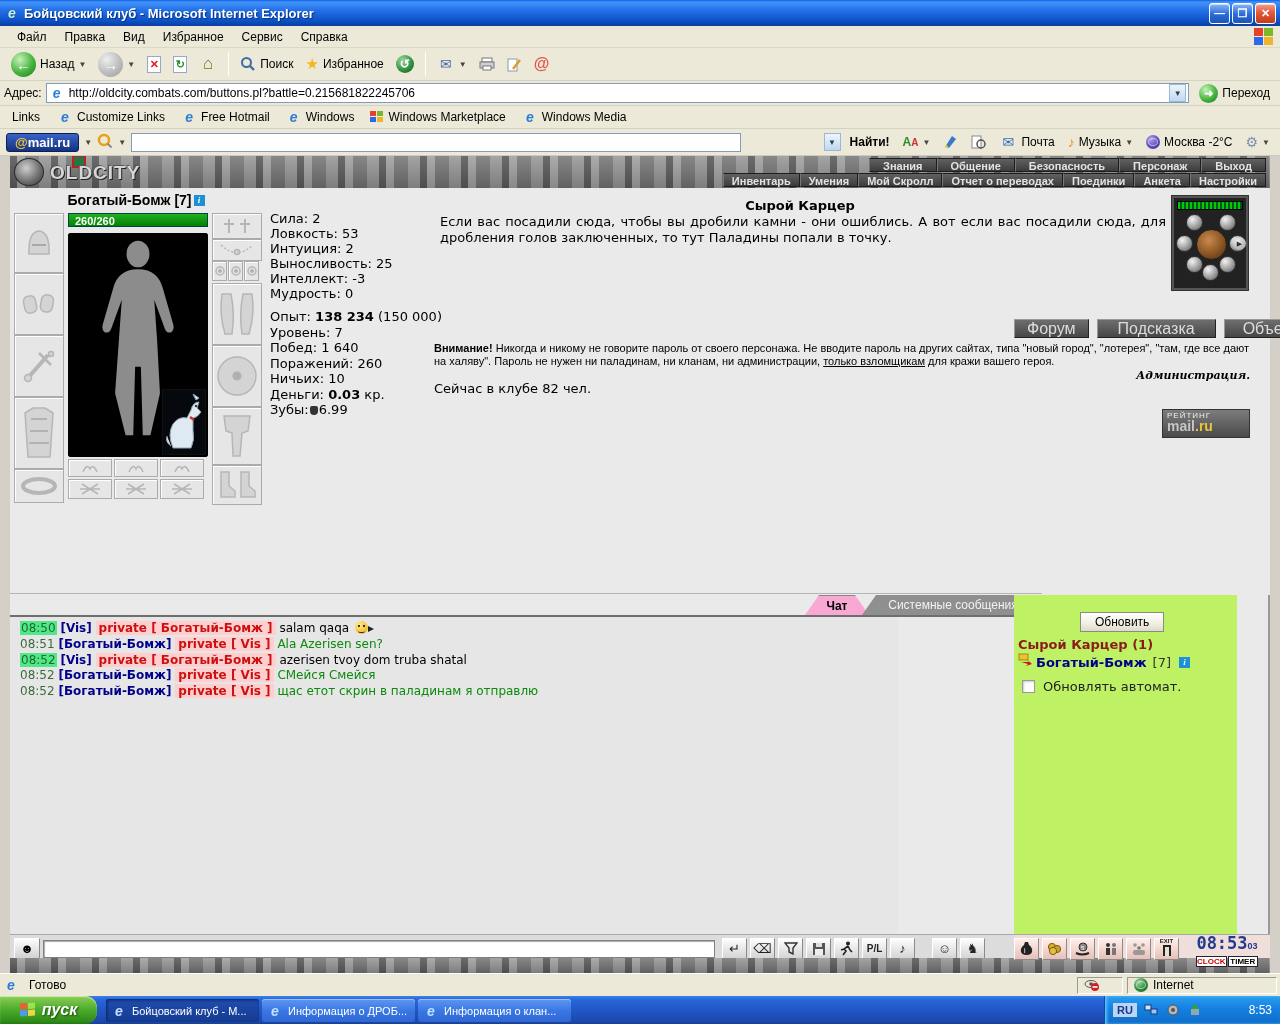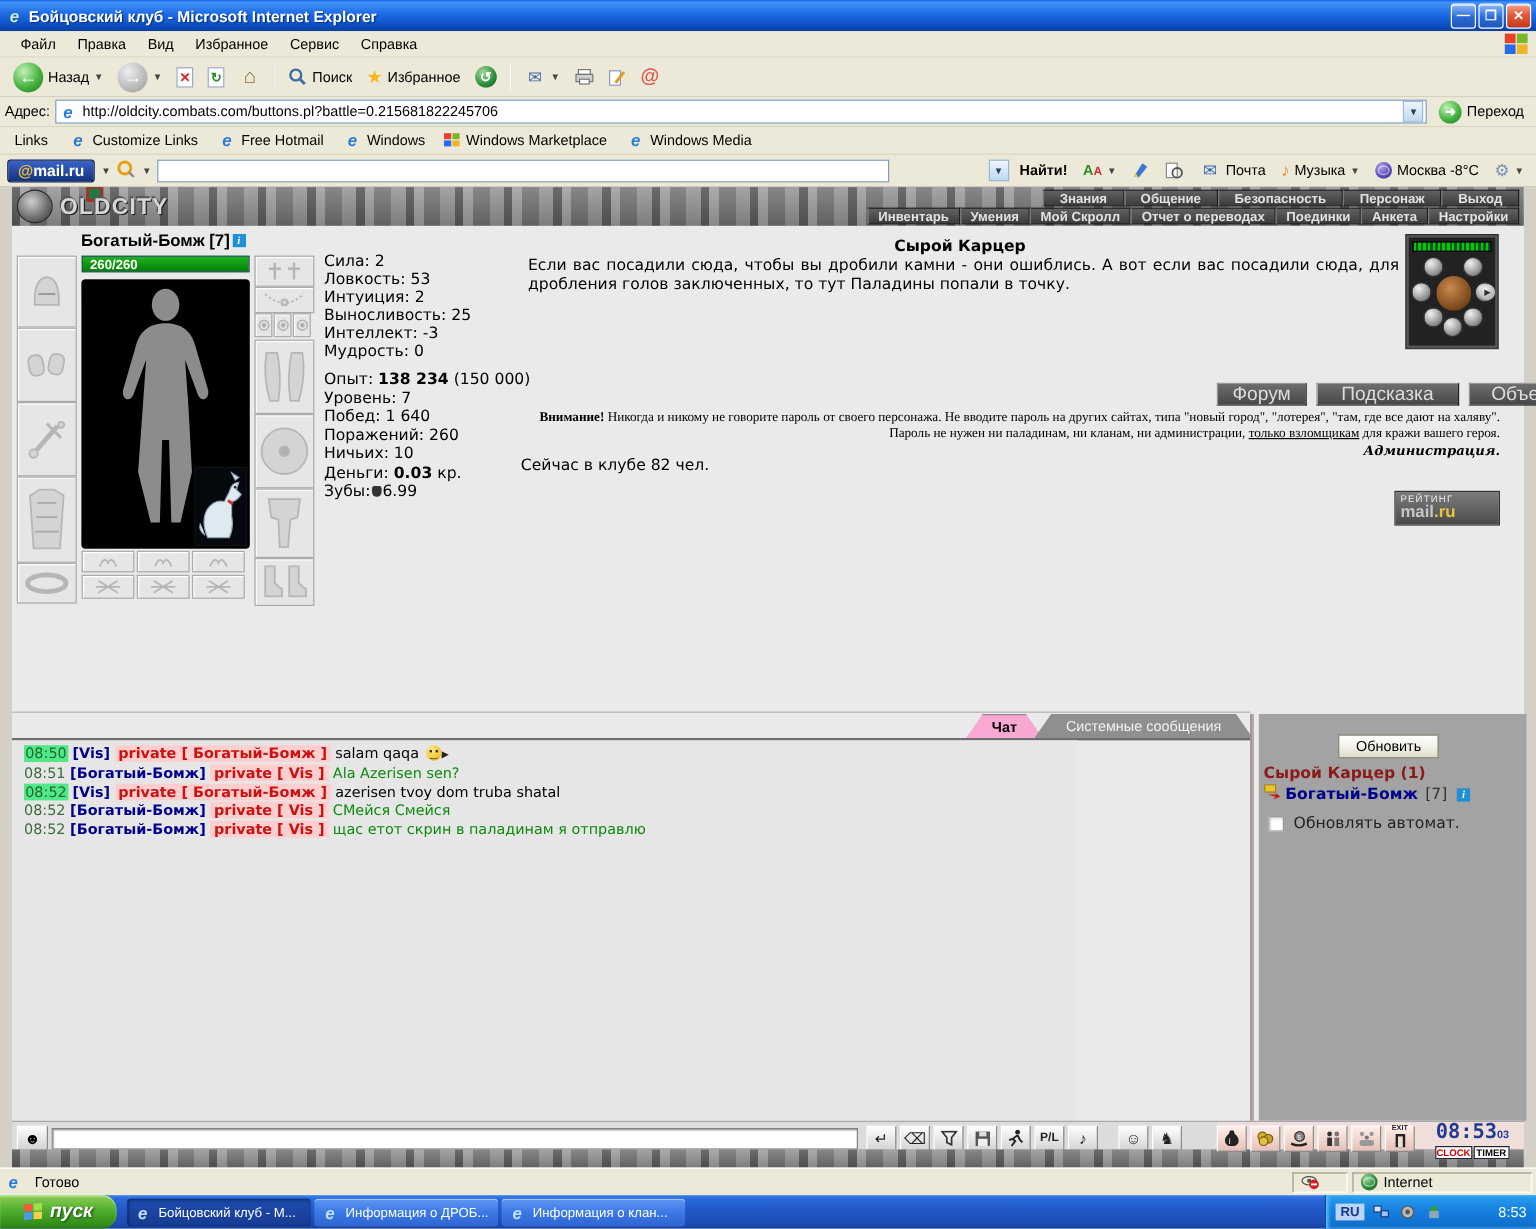--- a/index.html
+++ b/index.html
@@ -77,21 +77,21 @@
 
 .stats{position:absolute;left:270px;top:211px;font-size:13px;line-height:15px;font-family:"DejaVu Sans",sans-serif}
 .stats2{position:absolute;left:270px;top:309px;font-size:13px;line-height:15.5px;font-family:"DejaVu Sans",sans-serif}
 .tooth{display:inline-block;width:8px;height:9px;background:#333;border-radius:2px 2px 4px 4px;vertical-align:-1px;margin:0 1px}
 
 
 .roomtitle{position:absolute;left:434px;top:198px;width:732px;text-align:center;font-weight:bold;font-size:13px;font-family:"DejaVu Sans",sans-serif}
 .roomdesc{position:absolute;left:440px;top:214px;width:726px;font-size:13px;line-height:16px;text-align:justify;font-family:"DejaVu Sans",sans-serif}
 .roombtns{position:absolute;left:1014px;top:319px;display:flex;gap:8px}
 .gbtn{background:linear-gradient(#6e6e6e,#474747);color:#ddd;font-size:16px;height:19px;line-height:17px;text-align:left;border:1px solid #222;border-top-color:#999;border-left-color:#999;padding:0 12px}
-.warn{position:absolute;left:434px;top:342px;width:816px;font-size:11px;line-height:13px;text-align:right;font-family:Liberation Serif, serif}
+.warn{position:absolute;left:434px;top:342px;width:816px;font-size:11px;line-height:13px;text-align:left;font-family:Liberation Sans, sans-serif}
 .warn u{text-decoration:underline}
 .adminline{position:absolute;left:434px;top:369px;width:816px;text-align:right;font-size:11px;font-style:italic;font-weight:bold;font-family:"DejaVu Serif",serif}
 .online{position:absolute;left:434px;top:381px;width:816px;font-size:13px;font-family:"DejaVu Sans",sans-serif}
 .rating{position:absolute;left:1162px;top:409px;width:88px;height:29px;background:linear-gradient(#7c7c7c,#4a4a4a);border:1px solid #333;padding:1px 4px}
 .rating .r1{font-size:8px;color:#eee;letter-spacing:1px}
 .rating .r2{font-size:14px;font-weight:bold;color:#c6c6c6;line-height:12px}
 .rating .r2 b{color:#e8c53a}
 
 
 .widget{position:absolute;left:1172px;top:196px;width:76px;height:94px;background:#222;border:2px solid #555;box-shadow:0 0 0 1px #333}
@@ -114,21 +114,21 @@
 .tag{font-weight:bold;color:#CC1111;background:#FFCFCF;padding:0 3px}
 .txt-black{color:#000}
 .txt-green{color:#0B8A0B}
 .smiley{display:inline-block;width:13px;height:13px;border-radius:50%;background:radial-gradient(circle at 35% 30%,#ffe98a,#f2c12c 70%,#c8920a);position:relative;vertical-align:-2px;margin-left:2px}
 .smiley::before{content:"";position:absolute;left:3px;top:4px;width:2px;height:2px;background:#333;box-shadow:5px 0 0 #333}
 .smiley::after{content:"";position:absolute;left:3px;top:8px;width:7px;height:3px;border-bottom:1.5px solid #333;border-radius:50%}
 .smarrow{display:inline-block;width:0;height:0;border-left:6px solid #222;border-top:3px solid transparent;border-bottom:3px solid transparent;vertical-align:0px}
 
 
 .vline{position:absolute;left:1042px;top:595px;width:3px;height:339px;background:#b9a9a9;border-left:1px solid #888}
-.rpanel{position:absolute;left:1049px;top:595px;width:223px;height:339px;background:#a3a3a3;font-family:"DejaVu Sans",sans-serif}
+.rpanel{position:absolute;left:1014px;top:595px;width:223px;height:339px;background:#bef264;font-family:"DejaVu Sans",sans-serif}
 .xpbtn{background:linear-gradient(#fefefe,#f2f1e6 55%,#dcdacb);border:1px solid #8c8c79;font-size:12px;padding:2px 14px}
 .rp-refresh{position:absolute;left:66px;top:17px}
 .rp-loc{position:absolute;left:4px;top:42px;font-weight:bold;font-size:13px;color:#8B1A1A}
 .rp-player{position:absolute;left:4px;top:60px;font-size:13px;display:flex;align-items:center;gap:6px}
 .rp-player .pname{font-weight:bold;color:#00008B;margin-left:18px}
 .rp-check{position:absolute;left:8px;top:84px;display:flex;align-items:center;gap:8px;font-size:13px;color:#222}
 .cbox{width:13px;height:13px;background:#fff;border:1px solid #9a9a9a;box-shadow:inset 1px 1px 2px #ccc}
 .flagico{position:absolute;left:4px;top:58px}
 .redge{position:absolute;left:1268px;top:595px;width:2px;height:339px;background:#999}
 
@@ -322,21 +322,21 @@
         <span class="mini" style="color:#3a6ab8">✉</span>
         <span>Почта</span>
       </span>
     <span class="mailitem">
         <span style="color:#e8901a;font-size:14px">♪</span>
         <span>Музыка</span>
         <span class="drop">▼</span>
       </span>
     <span class="mailitem">
         <span class="globe" style="background:radial-gradient(circle at 35% 30%,#b0a0e8,#5a4ab8 60%,#352a80)"></span>
-        <span>Москва -8°C</span>
+        <span>Москва -2°C</span>
       </span>
     <span class="mailitem">
         <span style="color:#7a8fb5;font-size:14px">⚙</span>
         <span class="drop">▼</span>
       </span>
   </div>
 
   <div class="winedge" style="left:0"></div>
   <div class="winedge" style="left:1270px"></div>
 

